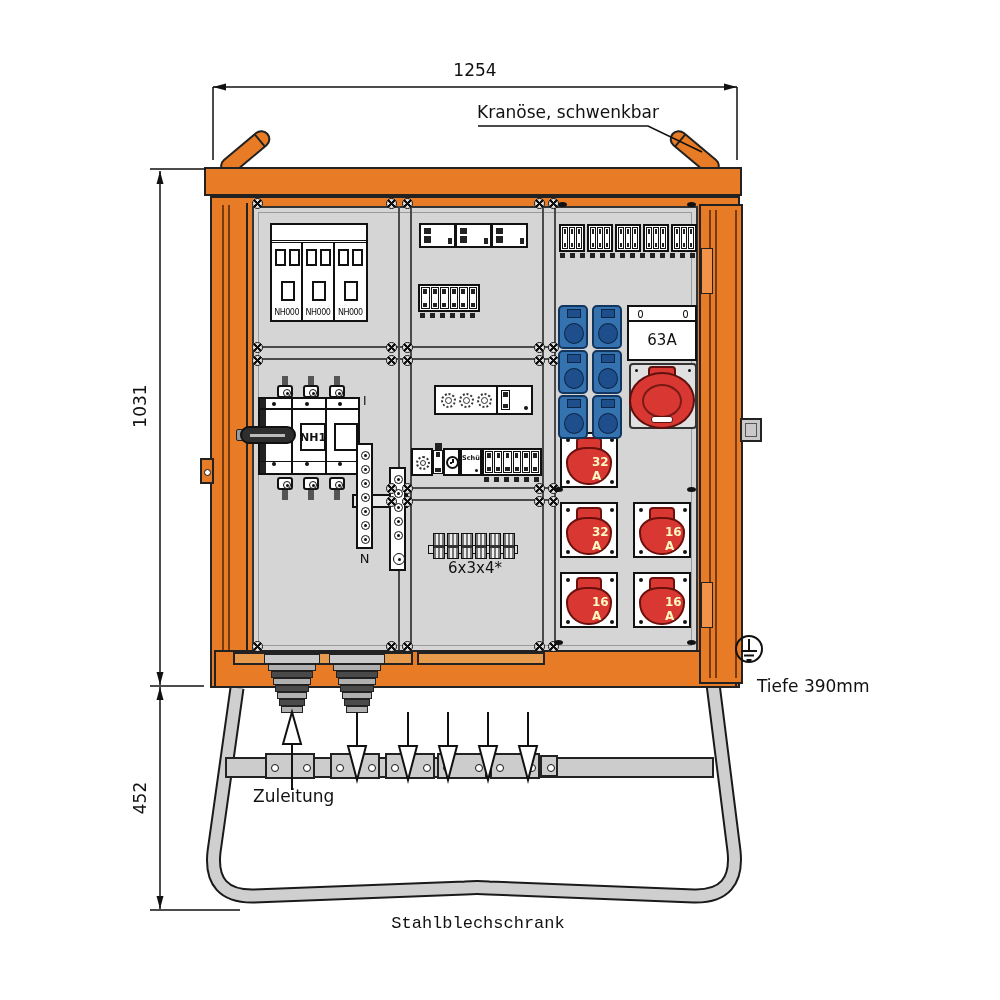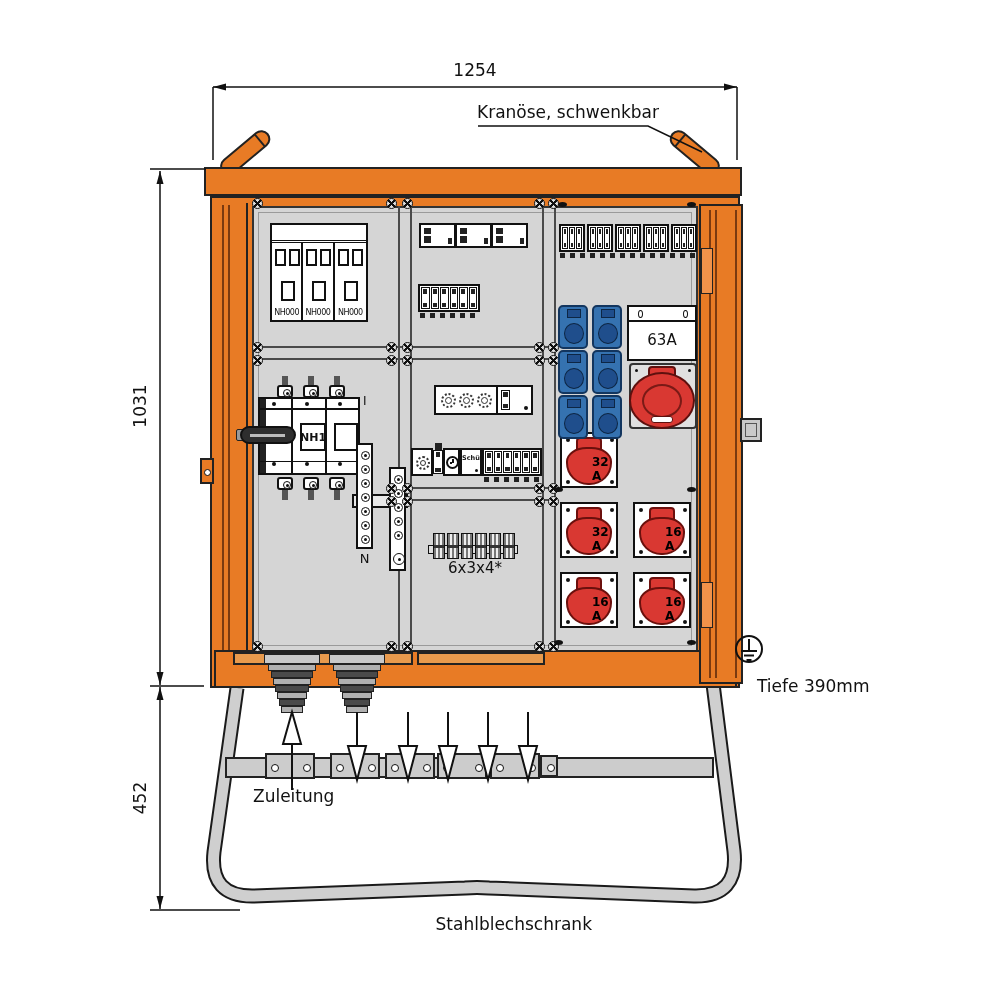--- a/index.html
+++ b/index.html
@@ -43,21 +43,21 @@
   .circ-term::after{content:"";position:absolute;left:50%;top:50%;width:3px;height:3px;margin:-1.5px;background:#111;border-radius:50%;}
   
   .bsock{position:absolute;width:30px;height:44px;background:#3572B0;border:2px solid #12355e;border-radius:5px;box-sizing:border-box;}
   .bsock::before{content:"";position:absolute;left:50%;top:2px;width:12px;height:7px;margin-left:-6px;background:#1F4E8C;border:1px solid #0d2644;}
   .bsock::after{content:"";position:absolute;left:50%;top:16px;width:18px;height:19px;margin-left:-9px;background:#1F4E8C;border:1px solid #0d2644;border-radius:50%;}
   .rplate{position:absolute;width:58px;height:56px;background:#fff;border:2px solid #111;box-sizing:border-box;}
   .rs-lid{position:absolute;left:50%;top:3px;width:26px;height:14px;margin-left:-13px;background:#D93832;border:2px solid #6b100d;border-radius:4px 4px 0 0;box-sizing:border-box;}
   .rs-body{position:absolute;left:50%;top:13px;width:46px;height:38px;margin-left:-23px;background:#D93832;border:2px solid #6b100d;
     border-radius:45% 45% 48% 48%/38% 38% 58% 58%;box-sizing:border-box;
     display:flex;align-items:center;justify-content:center;}
-  .rs-label{color:#000000;font-weight:bold;font-size:12px;margin-top:6px;margin-left:24px;}
+  .rs-label{color:#fef9c3;font-weight:bold;font-size:12px;margin-top:6px;margin-left:24px;}
   .tblk{position:absolute;width:12px;height:26px;border:1.5px solid #111;box-sizing:border-box;
     background:repeating-linear-gradient(90deg,#777 0 2px,#eee 2px 4px);}
   .tblk::after{content:"";position:absolute;left:0;right:0;top:45%;height:3px;background:#333;}
   .ttab{position:absolute;width:6px;height:9px;background:#ddd;border:1px solid #111;box-sizing:border-box;}
   .clampplate{position:absolute;background:#ccc;border:2px solid #222;box-sizing:border-box;}
   .pcirc{position:absolute;width:8px;height:8px;border:1.5px solid #111;border-radius:50%;background:#fff;box-sizing:border-box;}
   .gland-step{position:absolute;border:1px solid #222;box-sizing:border-box;}
   .nh-strip{position:relative;width:33.33%;height:100%;box-sizing:border-box;border-right:2px solid #111;float:left;}
   .nh-strip:last-child{border-right:none;}
   .nh-rect{position:absolute;border:2px solid #111;background:#fff;box-sizing:border-box;}
@@ -446,21 +446,21 @@
       <line x1="746.5" y1="660" x2="751.5" y2="660" stroke="#111" stroke-width="2"></line>
     </g>
   </svg>
 
   <div class="lbl" style="left:440px;top:60px;width:70px;text-align:center;">1254</div>
   <div class="lbl" style="left:477px;top:102px;">Kranöse, schwenkbar</div>
   <div class="lbl vlabel" style="left:105px;top:396px;width:70px;">1031</div>
   <div class="lbl vlabel" style="left:105px;top:788px;width:70px;">452</div>
   <div class="lbl" style="left:757px;top:676px;">Tiefe 390mm</div>
   <div class="lbl" style="left:253px;top:786px;">Zuleitung</div>
-  <div class="lbl" style="left:392px;top:914px;width:200px;text-align:right;">Stahlblechschrank</div>
+  <div class="lbl" style="left:378px;top:914px;width:200px;text-align:center;font-family:Liberation Mono, monospace;">Stahlblechschrank</div>
 
 <span class="screw" style="left:251.5px;top:197.5px;"></span>
     <span class="screw" style="left:385.5px;top:197.5px;"></span>
     <span class="screw" style="left:401.5px;top:197.5px;"></span>
     <span class="screw" style="left:533.5px;top:197.5px;"></span>
     <span class="screw" style="left:547.5px;top:197.5px;"></span>
     <span class="screw" style="left:251.5px;top:341.5px;"></span>
     <span class="screw" style="left:251.5px;top:354.5px;"></span>
     <span class="screw" style="left:385.5px;top:341.5px;"></span>
     <span class="screw" style="left:401.5px;top:341.5px;"></span>

